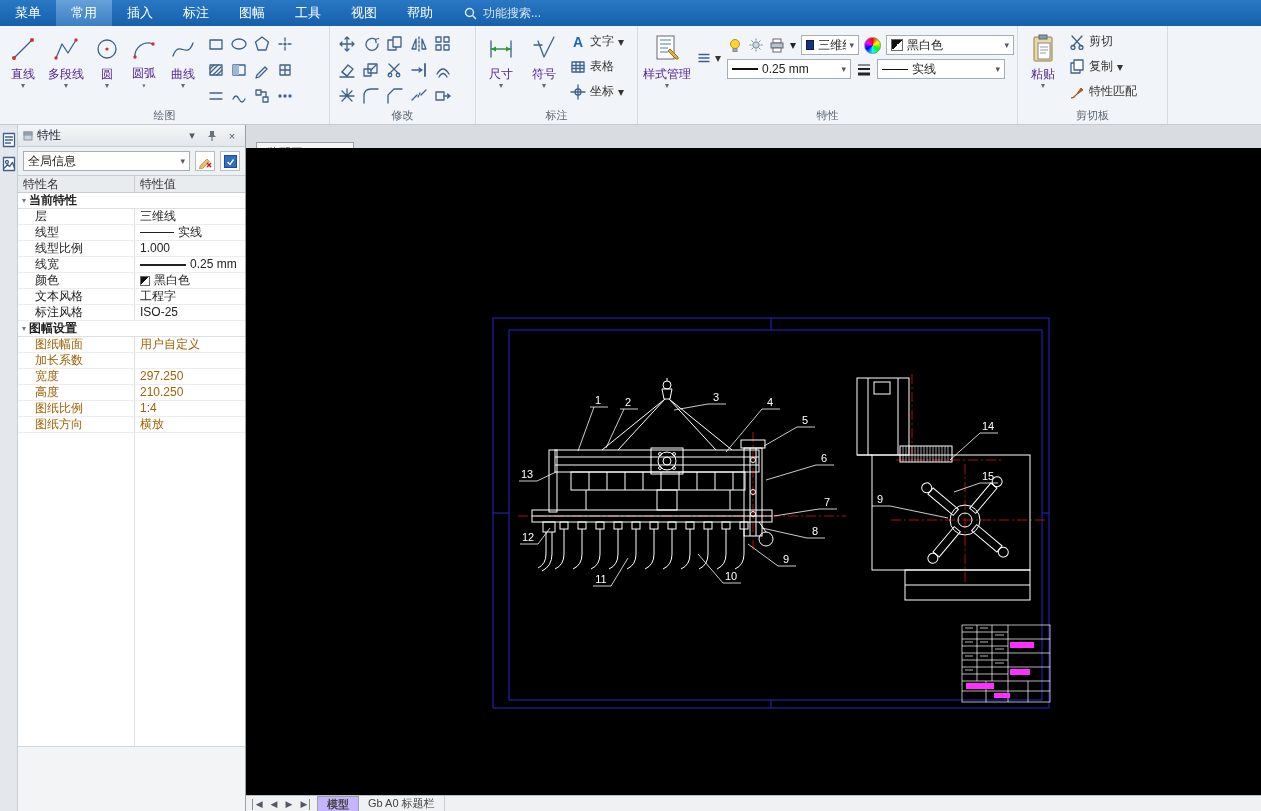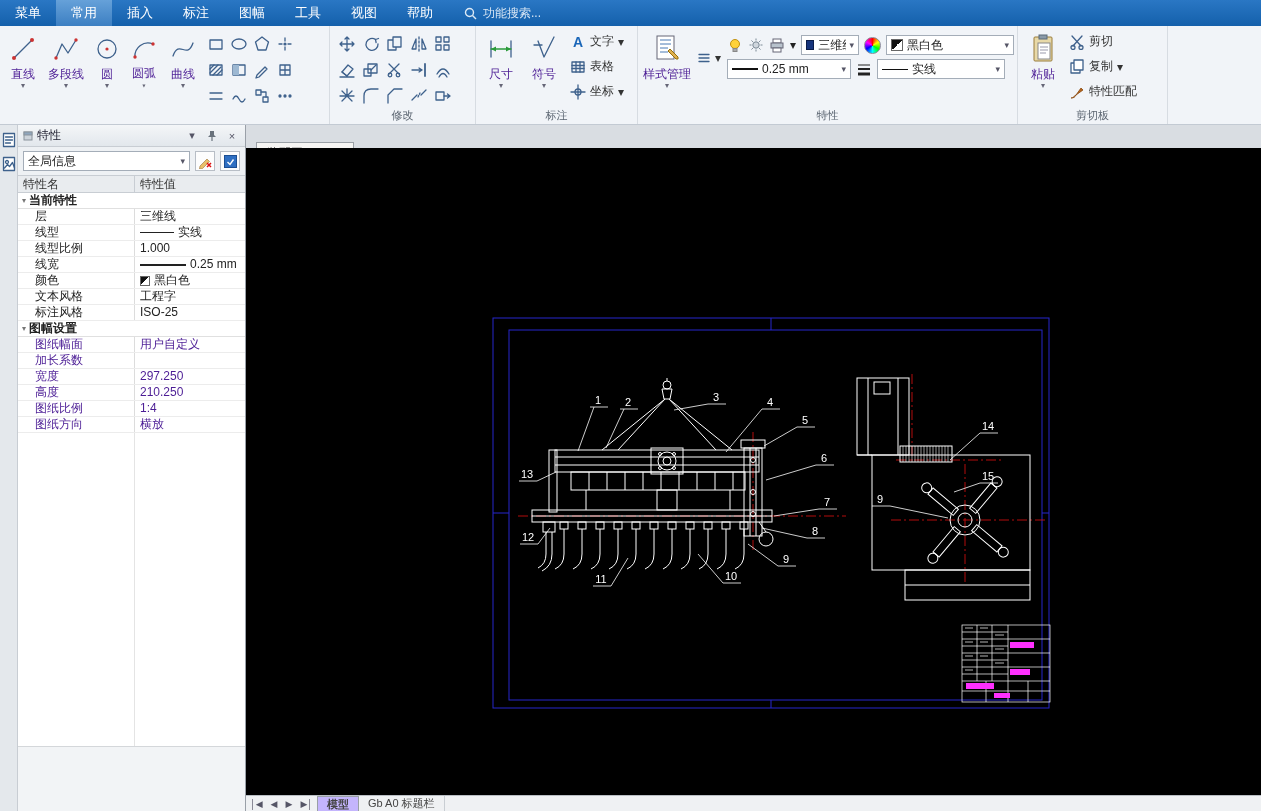--- a/index.html
+++ b/index.html
@@ -70,21 +70,21 @@
   .pp-header .ph-val{flex:1;padding-left:5px;line-height:17px;}
   .pp-table{background:#fff;}
   .prow{display:flex;height:16px;line-height:15px;font-size:12px;border-bottom:1px solid #ececec;}
   .prow .pname{width:117px;padding-left:17px;border-right:1px solid #dcdcdc;
     white-space:nowrap;overflow:hidden;}
   .prow .pval{flex:1;padding-left:5px;display:flex;align-items:center;gap:4px;
     white-space:nowrap;overflow:hidden;}
   .prow.group{font-weight:bold;border-bottom:1px solid #e0e0e0;}
   .prow.group .gname{padding-left:4px;display:flex;align-items:center;gap:3px;width:100%;}
   .tri{font-size:8px;color:#777;}
-  .prow.disabled .pname,.prow.disabled .pval{color:#4c1d95;}
+  .prow.disabled .pname,.prow.disabled .pval{color:#a16207;}
   .val-line{display:inline-block;width:34px;height:0;border-top:1px solid #222;}
   .pp-rest{height:314px;background:#fff;border-bottom:1px solid #d4d7da;}
   .pp-rest .divider{width:117px;height:100%;border-right:1px solid #e4e4e4;}
   .pp-footer{flex:1;background:#f2f4f6;}
 
   
   .canvas-area{position:absolute;top:125px;left:246px;right:0;bottom:0;}
   .doc-tabbar{height:40px;background:#d9dde2;border-bottom:1px solid #8f959c;
     display:flex;align-items:flex-end;padding-left:10px;}
   .doc-tab{height:22px;display:flex;align-items:center;gap:8px;padding:0 10px;
@@ -259,20 +259,21 @@
           </svg>
         </span>
       <span class="sicon">
           <svg class="ic" width="18" height="18">
             <circle cx="4" cy="9" r="1" fill="#3e618c"></circle>
             <circle cx="9" cy="9" r="1" fill="#3e618c"></circle>
             <circle cx="14" cy="9" r="1" fill="#3e618c"></circle>
           </svg>
         </span>
     </div>
+    <div class="rsec-label">绘图</div>
   </div>
 
   <div class="rsec" style="width:146px;">
     <div class="migrid5">
       <span class="sicon">
           <svg class="ic" width="18" height="18">
             <path d="M9,2V16M2,9H16M9,2l-2,2m2,-2l2,2M9,16l-2,-2m2,2l2,-2M2,9l2,-2m-2,2l2,2M16,9l-2,-2m2,2l-2,2"></path>
           </svg>
         </span>
       <span class="sicon">

